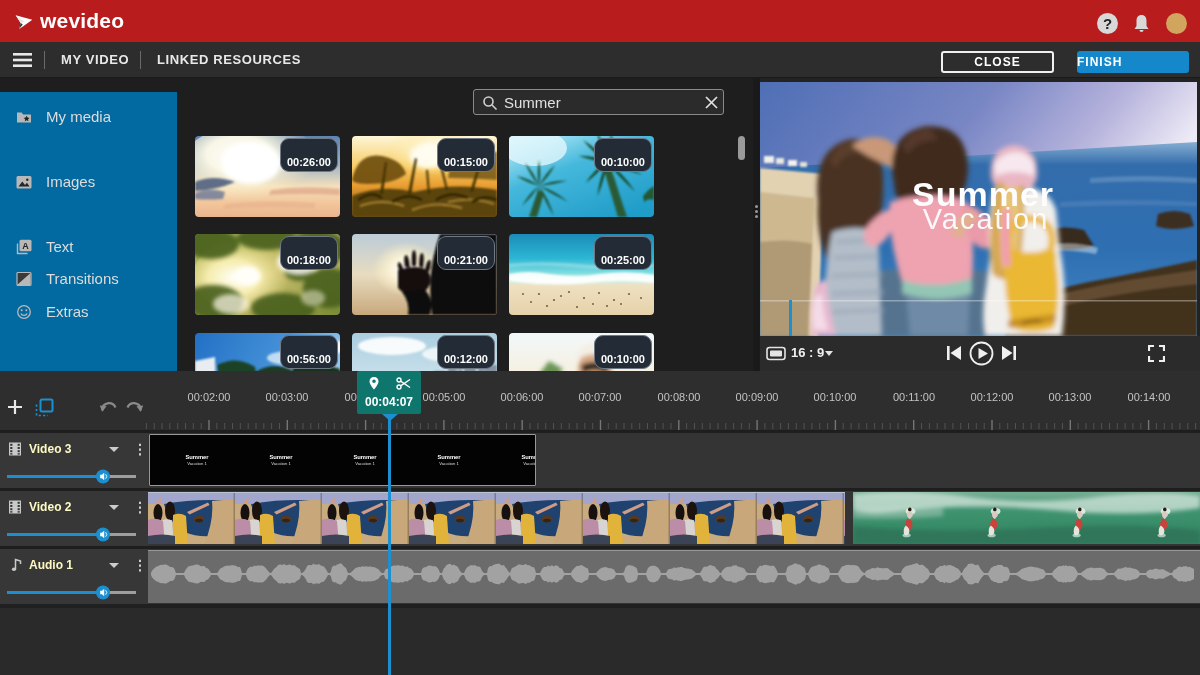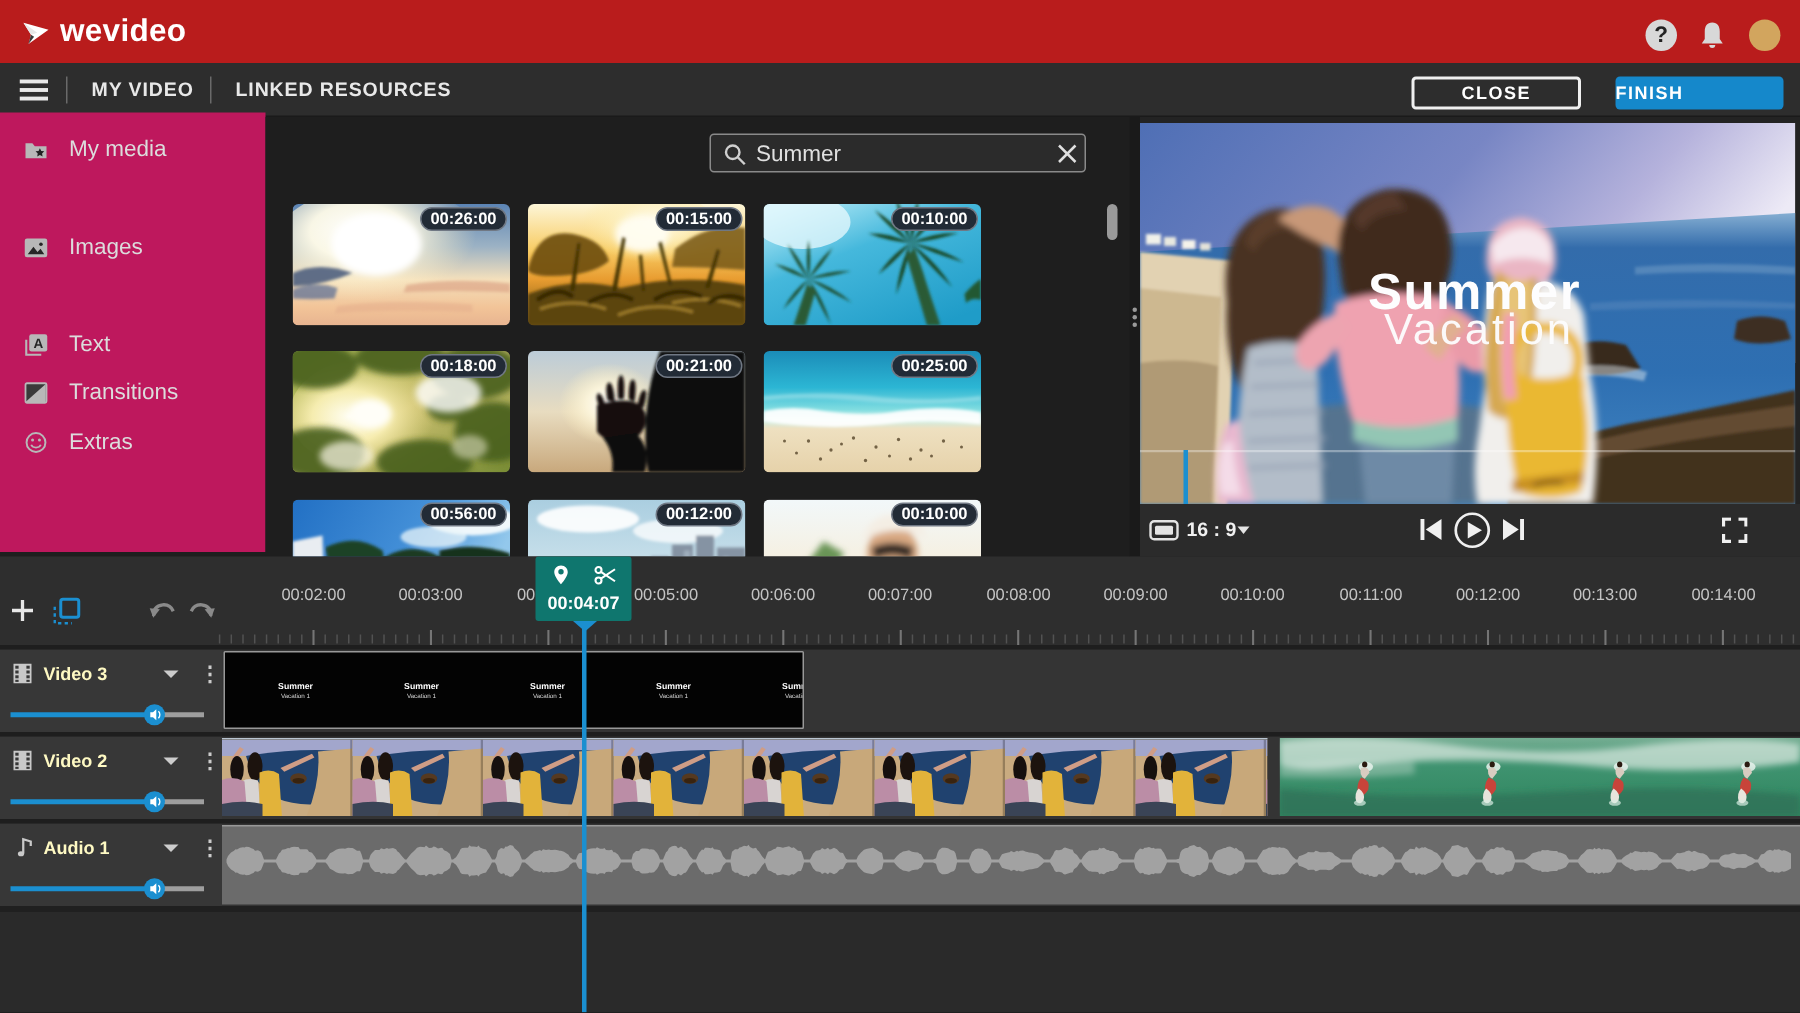--- a/index.html
+++ b/index.html
@@ -23,35 +23,35 @@
     font-size:13px; font-weight:bold; letter-spacing:0.6px; }
   .msep { position:absolute; top:9px; width:1px; height:18px; background:#6a6a6a; }
   #closebtn { position:absolute; left:941px; top:51px; width:113px; height:22px;
     border:2px solid #f0f0f0; border-radius:3px; color:#fff; font-size:12px; font-weight:bold;
     letter-spacing:1px; text-align:center; line-height:19px; }
   #finishbtn { position:absolute; left:1077px; top:51px; width:112px; height:22px;
     background:#1588cb; border-radius:3px; color:#fff; font-size:12px; font-weight:bold;
     letter-spacing:1px; text-align:left; line-height:22px; }
 
   
-  #sidebar { position:absolute; left:0; top:75px; width:177px; height:293px; background:#be185d; }
+  #sidebar { position:absolute; left:0; top:92px; width:177px; height:293px; background:#0369a1; }
   .sitem { position:absolute; left:0; width:177px; height:32px; }
   .sitem .ic { position:absolute; left:16px; top:8px; width:16px; height:16px; }
   .sitem .lb { position:absolute; left:46px; top:7px; font-size:15px; color:#dcdcdc; }
   .sitem.sel { background:#1f1f1f; }
   .sitem.sel .lb { color:#fff; font-weight:bold; }
 
   
   #media { position:absolute; left:177px; top:78px; width:576px; height:293px; background:#1e1e1e; overflow:hidden; }
   #search { position:absolute; left:296px; top:11px; width:251px; height:26px; background:#2b2b2b;
     border:1px solid #8a8a8a; border-radius:3px; }
   #search .q { position:absolute; left:30px; top:4px; color:#e0e0e0; font-size:15px; }
   #scrollbar { position:absolute; left:561px; top:58px; width:7px; height:24px; background:#9a9a9a; border-radius:4px; }
   .thumb { position:absolute; width:145px; height:81px; border-radius:4px; overflow:hidden; }
-  .badge { position:absolute; top:2px; right:2px; height:16px; padding:0 6px;
+  .badge { position:absolute; top:2px; right:2px; height:16px; padding:16px 6px;
     background:#222b36; border:1px solid #707884; border-radius:9px;
     color:#fff; font-size:11px; font-weight:bold; line-height:14px; }
 
   
   #divider { position:absolute; left:753px; top:78px; width:7px; height:293px; background:#1a1a1a; }
   #preview { position:absolute; left:760px; top:78px; width:440px; height:293px; background:#232323; }
   #video { position:absolute; left:0px; top:4px; width:437px; height:254px; overflow:hidden; }
   #pcontrols { position:absolute; left:0; top:258px; width:440px; height:35px; background:#2b2b2b; }
 
   

